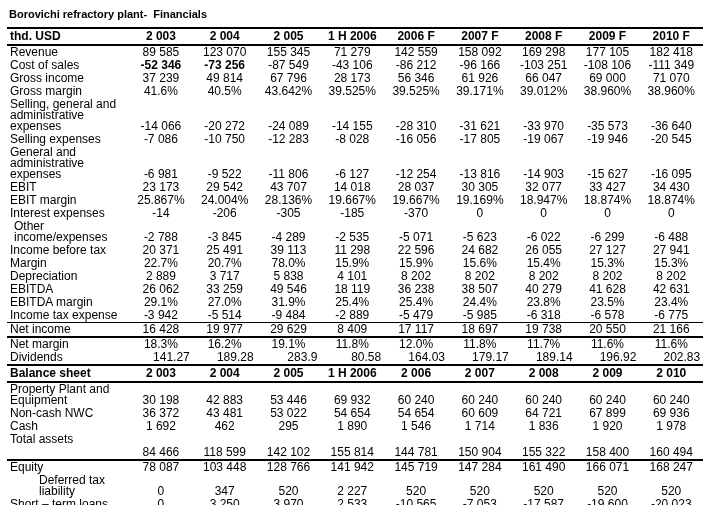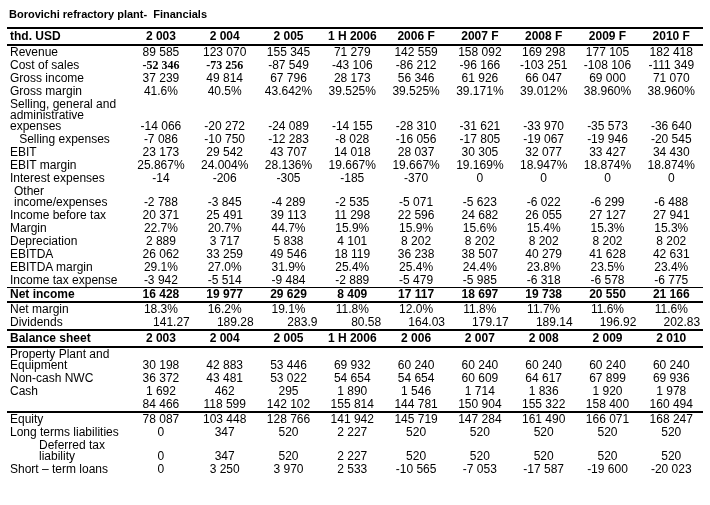--- a/index.html
+++ b/index.html
@@ -17,27 +17,27 @@
     border-collapse:collapse; table-layout:fixed;
     width:696px; margin:7px 0 0 7px;
     border-top:2px solid #000;
     font-size:12px;
   }
   col.lbl-col { width:122px; }
   col.num-col { width:63.8px; }
   td { padding:1px 2px 1px 2px; line-height:11px; vertical-align:bottom; }
   .lbl { text-align:left; padding-left:3px; }
   .num { text-align:center; }
-  .bold { font-weight:bold;font-family:Liberation Serif, serif; }
+  .bold { font-weight:bold; }
   tr.header-row td { font-weight:bold; border-bottom:2px solid #000; padding-top:2px; padding-bottom:2px; }
-  tr.row-total td { font-weight:bold; border-top:1px solid #000; border-bottom:2px solid #000; }
+  tr.row-total td { font-weight:normal; border-top:1px solid #000; border-bottom:2px solid #000; }
   tr.row-dividends td { border-bottom:2px solid #000; }
   tr.row-dividends .num { text-align:right; padding-right:3px; }
   tr.row-assets-total td { border-bottom:2px solid #000; }
-  .lbl-right { text-align:center; padding-right:10px; }
+  .lbl-right { text-align:left; padding-right:10px; }
   .lbl-indent { padding-left:32px; }
   .lbl-sm-indent { padding-left:7px;margin-top:24px; }
 </style>
 </head>
 <body>
 
 <div class="page">
   <h1 class="title">Borovichi refractory plant-  Financials</h1>
   <table class="fin">
     <colgroup>
@@ -131,20 +131,32 @@
           <td class="num">-10 750</td>
           <td class="num">-12 283</td>
           <td class="num">-8 028</td>
           <td class="num">-16 056</td>
           <td class="num">-17 805</td>
           <td class="num">-19 067</td>
           <td class="num">-19 946</td>
           <td class="num">-20 545</td>
         </tr>
         <tr>
+          <td class="lbl lbl-right">General and administrative expenses</td>
+          <td class="num">-6 981</td>
+          <td class="num">-9 522</td>
+          <td class="num">-11 806</td>
+          <td class="num">-6 127</td>
+          <td class="num">-12 254</td>
+          <td class="num">-13 816</td>
+          <td class="num">-14 903</td>
+          <td class="num">-15 627</td>
+          <td class="num">-16 095</td>
+        </tr>
+        <tr>
           <td class="lbl">EBIT</td>
           <td class="num">23 173</td>
           <td class="num">29 542</td>
           <td class="num">43 707</td>
           <td class="num">14 018</td>
           <td class="num">28 037</td>
           <td class="num">30 305</td>
           <td class="num">32 077</td>
           <td class="num">33 427</td>
           <td class="num">34 430</td>
@@ -194,21 +206,21 @@
           <td class="num">22 596</td>
           <td class="num">24 682</td>
           <td class="num">26 055</td>
           <td class="num">27 127</td>
           <td class="num">27 941</td>
         </tr>
         <tr>
           <td class="lbl">Margin</td>
           <td class="num">22.7%</td>
           <td class="num">20.7%</td>
-          <td class="num">44.7%</td>
+          <td class="num">78.0%</td>
           <td class="num">15.9%</td>
           <td class="num">15.9%</td>
           <td class="num">15.6%</td>
           <td class="num">15.4%</td>
           <td class="num">15.3%</td>
           <td class="num">15.3%</td>
         </tr>
         <tr>
           <td class="lbl">Depreciation</td>
           <td class="num">2 889</td>
@@ -320,35 +332,47 @@
           <td class="num">60 240</td>
         </tr>
         <tr>
           <td class="lbl">Non-cash NWC</td>
           <td class="num">36 372</td>
           <td class="num">43 481</td>
           <td class="num">53 022</td>
           <td class="num">54 654</td>
           <td class="num">54 654</td>
           <td class="num">60 609</td>
-          <td class="num">64 617</td>
+          <td class="num">64 721</td>
           <td class="num">67 899</td>
           <td class="num">69 936</td>
         </tr>
         <tr>
           <td class="lbl">Cash</td>
           <td class="num">1 692</td>
           <td class="num">462</td>
           <td class="num">295</td>
           <td class="num">1 890</td>
           <td class="num">1 546</td>
           <td class="num">1 714</td>
           <td class="num">1 836</td>
           <td class="num">1 920</td>
           <td class="num">1 978</td>
+        </tr>
+        <tr>
+          <td class="lbl">Total assets</td>
+          <td class="num"></td>
+          <td class="num"></td>
+          <td class="num"></td>
+          <td class="num"></td>
+          <td class="num"></td>
+          <td class="num"></td>
+          <td class="num"></td>
+          <td class="num"></td>
+          <td class="num"></td>
         </tr>
         <tr class="row-assets-total">
           <td class="lbl"></td>
           <td class="num">84 466</td>
           <td class="num">118 599</td>
           <td class="num">142 102</td>
           <td class="num">155 814</td>
           <td class="num">144 781</td>
           <td class="num">150 904</td>
           <td class="num">155 322</td>
@@ -361,32 +385,20 @@
           <td class="num">103 448</td>
           <td class="num">128 766</td>
           <td class="num">141 942</td>
           <td class="num">145 719</td>
           <td class="num">147 284</td>
           <td class="num">161 490</td>
           <td class="num">166 071</td>
           <td class="num">168 247</td>
         </tr>
         <tr>
-          <td class="lbl">Long terms liabilities</td>
-          <td class="num">0</td>
-          <td class="num">347</td>
-          <td class="num">520</td>
-          <td class="num">2 227</td>
-          <td class="num">520</td>
-          <td class="num">520</td>
-          <td class="num">520</td>
-          <td class="num">520</td>
-          <td class="num">520</td>
-        </tr>
-        <tr>
           <td class="lbl lbl-indent">Deferred tax liability</td>
           <td class="num">0</td>
           <td class="num">347</td>
           <td class="num">520</td>
           <td class="num">2 227</td>
           <td class="num">520</td>
           <td class="num">520</td>
           <td class="num">520</td>
           <td class="num">520</td>
           <td class="num">520</td>

